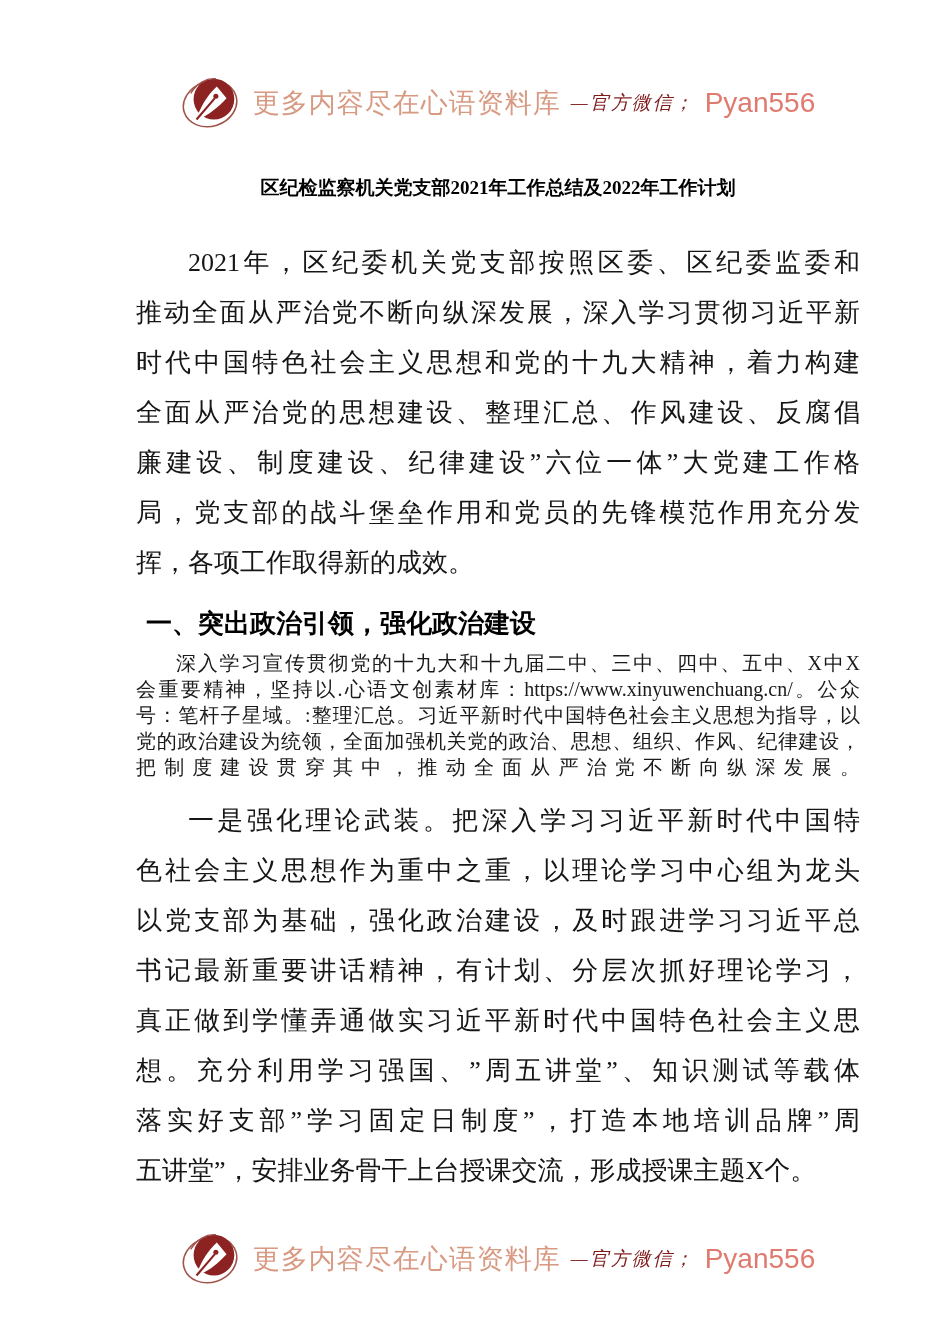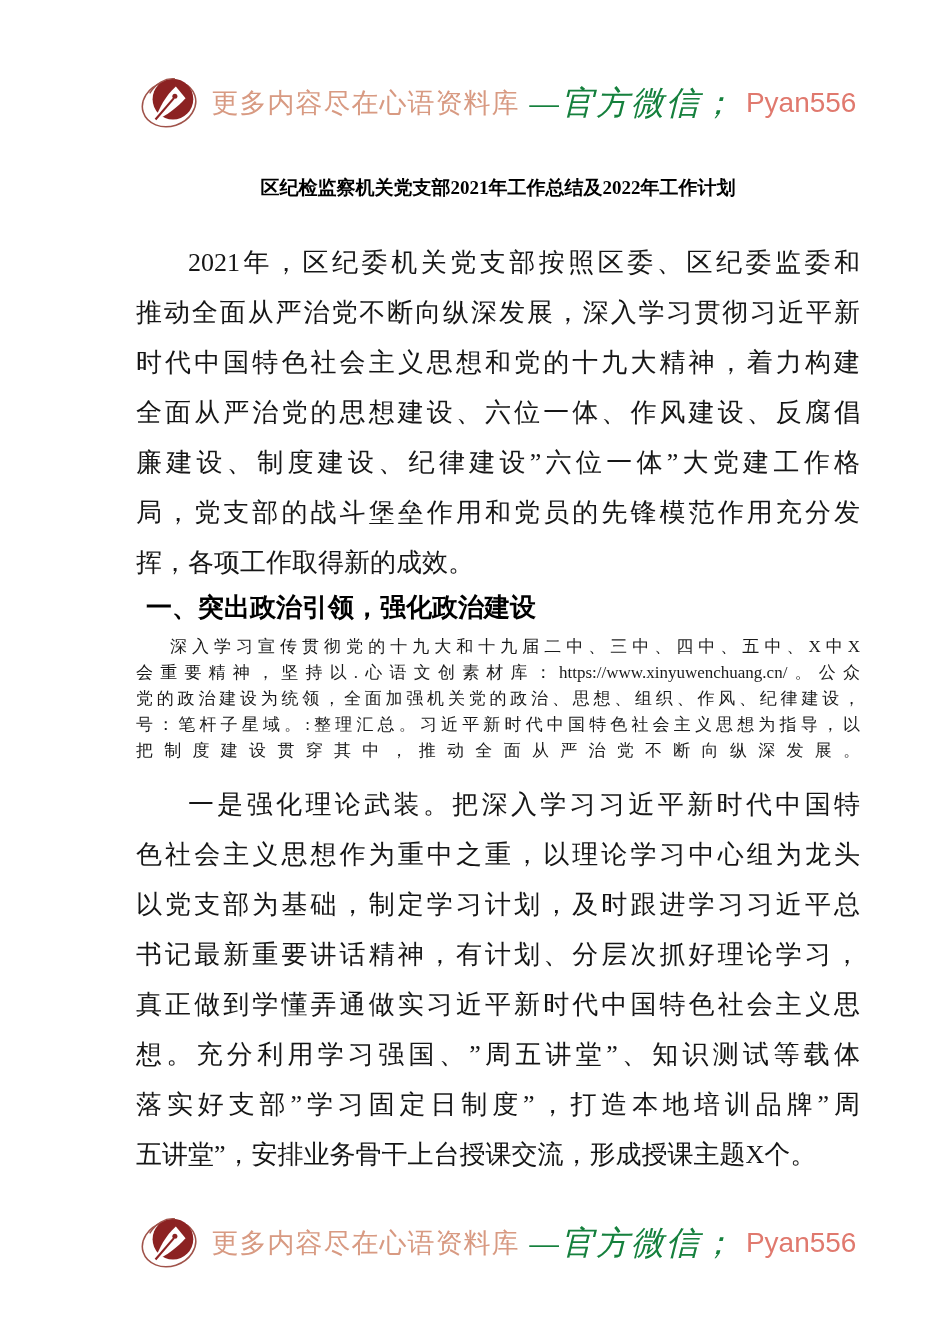--- a/index.html
+++ b/index.html
@@ -28,22 +28,22 @@
   .watermark.header { padding-top: 72px; }
   .watermark.footer { margin-top: 32px; }
   .wm-logo { width: 62px; height: 62px; flex: 0 0 auto; }
   .wm-main {
     font-size: 27px;
     color: #d89a82;
     font-family: "Liberation Serif", serif;
     letter-spacing: 1px;
   }
   .wm-dash {
-    font-size: 33px;
-    color: #15803d;
+    font-size: 19px;
+    color: #7f1d1d;
     font-style: italic;
     font-family: "Liberation Serif", serif;
     letter-spacing: 2px;
   }
   .wm-id {
     font-size: 28px;
     color: #e0796e;
     font-family: "Liberation Sans", sans-serif;
   }
   
@@ -62,32 +62,32 @@
     font-size: 26px;
     line-height: 50px;
     text-align: justify;
     text-align-last: justify;
     color: #161616;
   }
   .line.indent { text-indent: 2em; }
   .line.last { text-align-last: left; }
   
   .section-heading {
-    margin-top: 0;
+    margin-top: 16px;
     margin-left: 10px;
     font-size: 26px;
     line-height: 38px;
     font-weight: bold;
     font-family: "Liberation Sans", sans-serif;
     color: #000000;
   }
   
   .note-para { margin-top: 8px; }
   .note-para .line {
-    font-size: 17px;
+    font-size: 20px;
     line-height: 26px;
     text-align: justify;
     text-align-last: justify;
     color: #1a1a1a;
   }
   .body-para.second { margin-top: 16px; font-family: Liberation Serif, serif; }
 </style>
 </head>
 <body>
 
@@ -106,40 +106,40 @@
       <span class="wm-dash">—官方微信；</span>
       <span class="wm-id">Pyan556</span>
   </div>
 
   <div class="doc-title">区纪检监察机关党支部2021年工作总结及2022年工作计划</div>
 
   <div class="body-para">
     <div class="line indent">2021年，区纪委机关党支部按照区委、区纪委监委和</div>
     <div class="line">推动全面从严治党不断向纵深发展，深入学习贯彻习近平新</div>
     <div class="line">时代中国特色社会主义思想和党的十九大精神，着力构建</div>
-    <div class="line">全面从严治党的思想建设、六位一体、作风建设、反腐倡</div>
+    <div class="line">全面从严治党的思想建设、整理汇总、作风建设、反腐倡</div>
     <div class="line">廉建设、制度建设、纪律建设”六位一体”大党建工作格</div>
     <div class="line">局，党支部的战斗堡垒作用和党员的先锋模范作用充分发</div>
     <div class="line last">挥，各项工作取得新的成效。</div>
   </div>
 
   <div class="section-heading">一、突出政治引领，强化政治建设</div>
 
   <div class="note-para">
     <div class="line indent">深入学习宣传贯彻党的十九大和十九届二中、三中、四中、五中、X中X</div>
     <div class="line">会重要精神，坚持以.心语文创素材库：https://www.xinyuwenchuang.cn/。公众</div>
+    <div class="line">号：笔杆子星域。:整理汇总。习近平新时代中国特色社会主义思想为指导，以</div>
     <div class="line">党的政治建设为统领，全面加强机关党的政治、思想、组织、作风、纪律建设，</div>
-    <div class="line">号：笔杆子星域。:整理汇总。习近平新时代中国特色社会主义思想为指导，以</div>
     <div class="line last">把制度建设贯穿其中，推动全面从严治党不断向纵深发展。</div>
   </div>
 
   <div class="body-para second">
     <div class="line indent">一是强化理论武装。把深入学习习近平新时代中国特</div>
     <div class="line">色社会主义思想作为重中之重，以理论学习中心组为龙头</div>
-    <div class="line">以党支部为基础，制定学习计划，及时跟进学习习近平总</div>
+    <div class="line">以党支部为基础，强化政治建设，及时跟进学习习近平总</div>
     <div class="line">书记最新重要讲话精神，有计划、分层次抓好理论学习，</div>
     <div class="line">真正做到学懂弄通做实习近平新时代中国特色社会主义思</div>
     <div class="line">想。充分利用学习强国、”周五讲堂”、知识测试等载体</div>
     <div class="line">落实好支部”学习固定日制度”，打造本地培训品牌”周</div>
     <div class="line last">五讲堂”，安排业务骨干上台授课交流，形成授课主题X个。</div>
   </div>
 
   <div class="watermark footer">
     <svg class="wm-logo" viewBox="0 0 64 64">
       <ellipse cx="30" cy="33" rx="28" ry="23" fill="none" stroke="#a0534a" stroke-width="1.6" transform="rotate(-18 30 33)"></ellipse>

